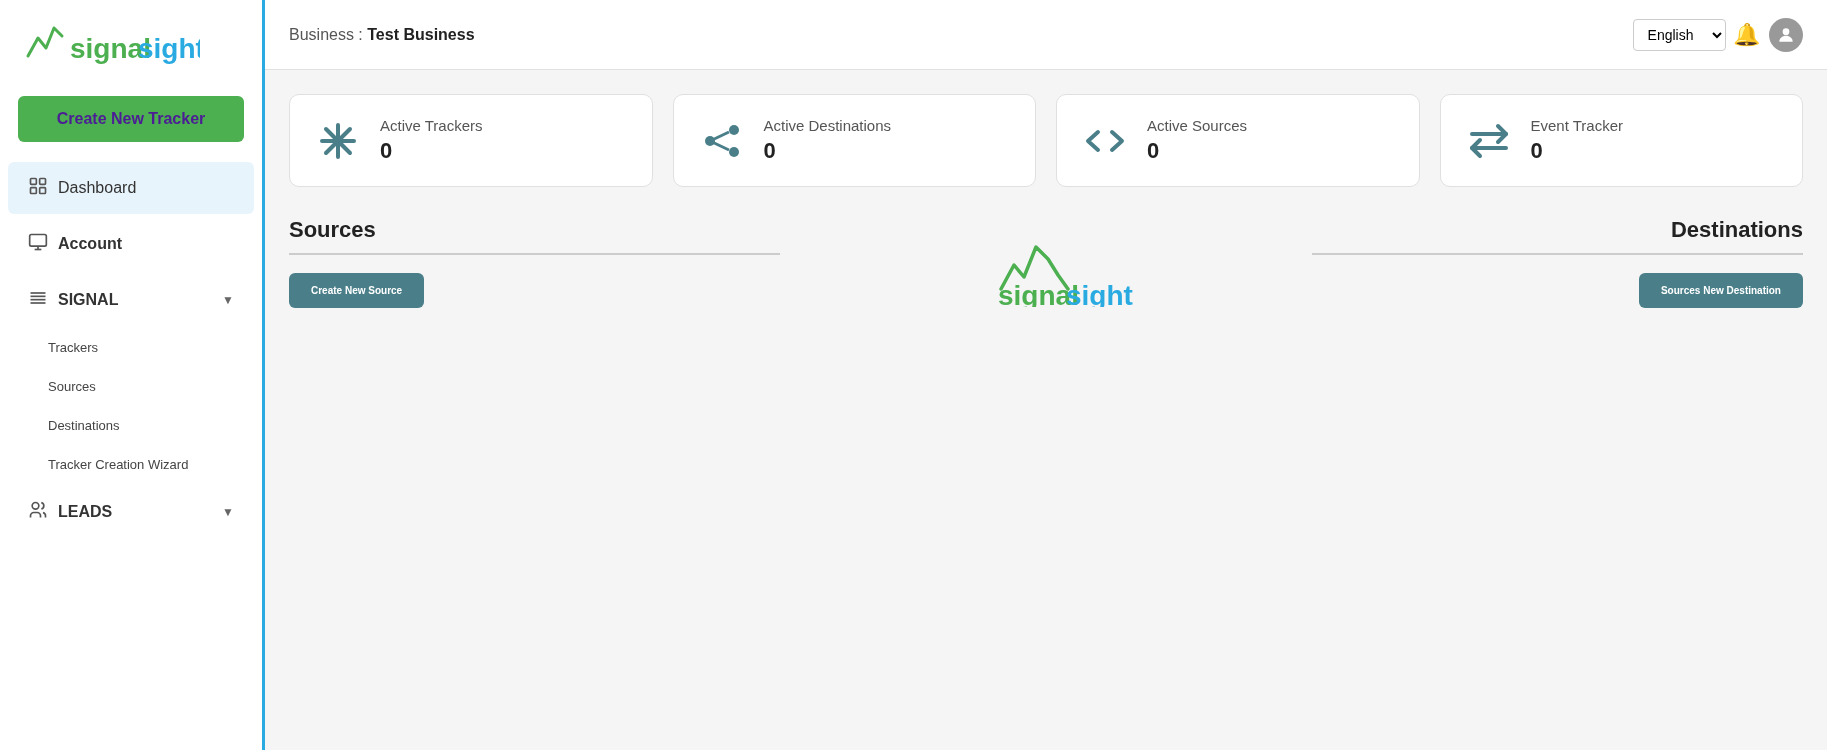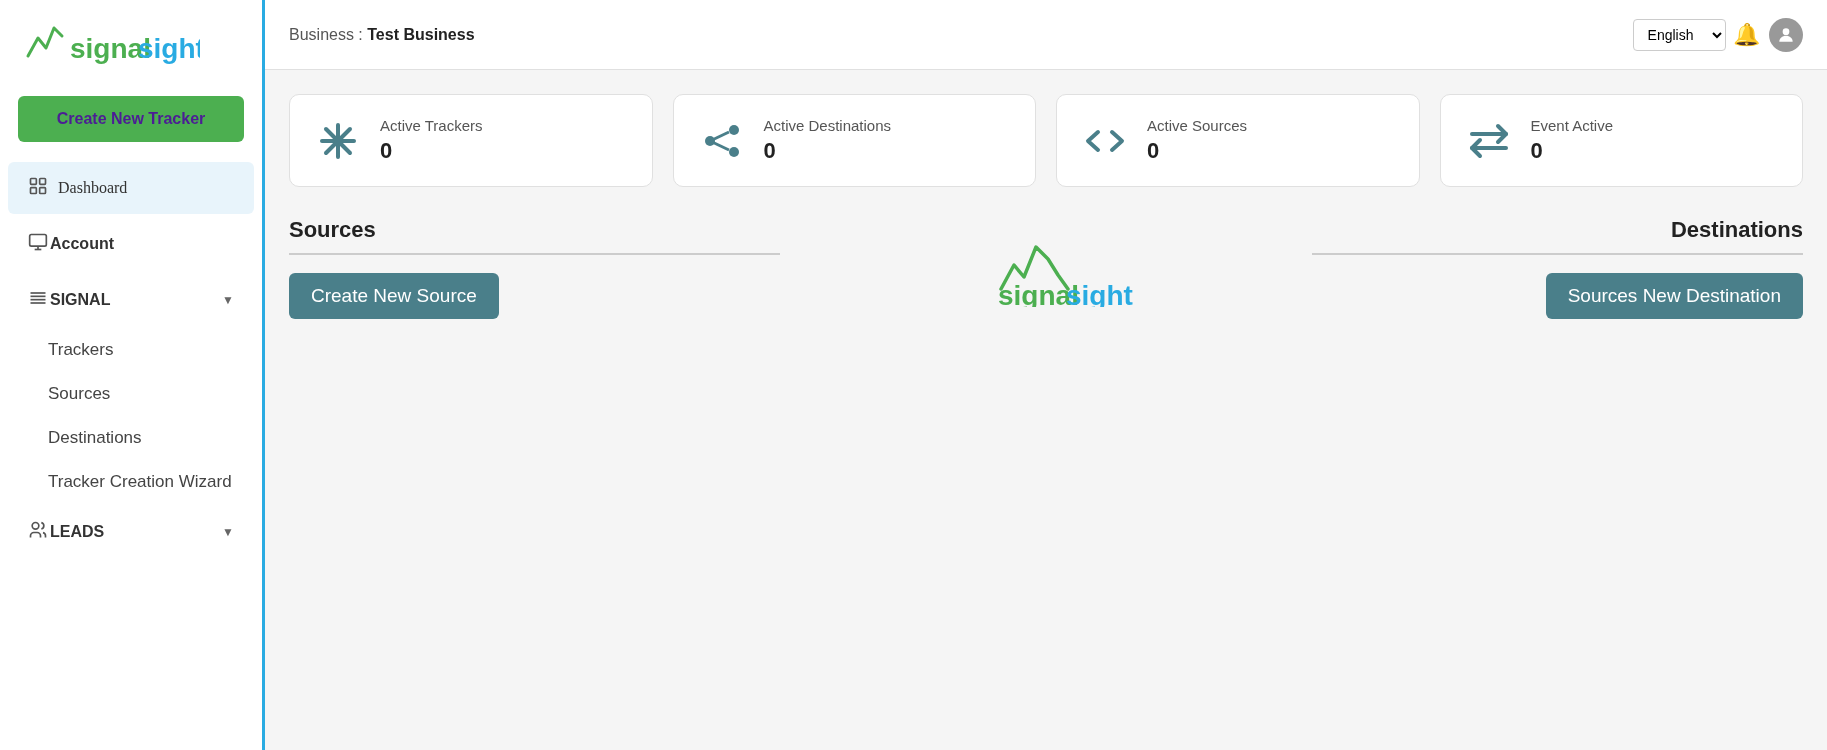--- a/index.html
+++ b/index.html
@@ -38,38 +38,38 @@
       display: flex;
       align-items: center;
       gap: 10px;
       padding: 14px 20px;
       font-size: 16px;
       color: #333;
       cursor: pointer;
       border-radius: 6px;
       margin: 2px 8px;
     }
-    .sidebar-nav-item.active { background: #e8f4fb; font-family: Liberation Serif, serif; }
+    .sidebar-nav-item.active { background: #e8f4fb; }
 
     .sidebar-section-header {
       display: flex;
       align-items: center;
-      gap: 2px;
+      gap: 10px;
       padding: 14px 20px;
       font-size: 16px;
       font-weight: bold;
       color: #333;
       cursor: pointer;
       margin: 2px 8px;
       border-radius: 6px;
     }
 
     .sidebar-sub-item {
       padding: 12px 16px 12px 48px;
-      font-size: 17px;
+      font-size: 13px;
       color: #444;
       cursor: pointer;
     }
 
     .chevron-icon {
       margin-left: auto;
       font-size: 12px;
       color: #666;
     }
 
@@ -208,23 +208,23 @@
       border-top: 2px solid #ccc;
       margin-bottom: 18px;
     }
 
     .create-btn {
       background: #4a7f8a;
       color: #fff;
       border: none;
       border-radius: 6px;
       padding: 12px 22px;
-      font-size: 19px;
-      cursor: pointer;
-      font-weight: 400;
+      font-size: 10px;
+      cursor: pointer;
+      font-weight: 700;
       text-align: center;
     }
 
     
     .center-logo-wrap {
       display: flex;
       flex-direction: column;
       align-items: center;
     }
 
@@ -384,21 +384,21 @@
       <div class="stat-card">
         <div class="stat-icon icon-transfer">
           <svg width="42" height="42" viewBox="0 0 42 42" fill="none">
             <line x1="4" y1="14" x2="38" y2="14" stroke="#4a7f8a" stroke-width="4" stroke-linecap="round"></line>
             <polyline points="30,6 38,14 30,22" stroke="#4a7f8a" stroke-width="4" stroke-linecap="round" stroke-linejoin="round" fill="none"></polyline>
             <line x1="38" y1="28" x2="4" y2="28" stroke="#4a7f8a" stroke-width="4" stroke-linecap="round"></line>
             <polyline points="12,20 4,28 12,36" stroke="#4a7f8a" stroke-width="4" stroke-linecap="round" stroke-linejoin="round" fill="none"></polyline>
           </svg>
         </div>
         <div class="stat-info">
-          <div class="stat-label">Event Active</div>
+          <div class="stat-label">Event Tracker</div>
           <div class="stat-value">0</div>
         </div>
       </div>
 
     </div>
 
     <div id="sources-dest-row">
 
       <div id="sources-section">
         <div class="section-title">Sources</div>

